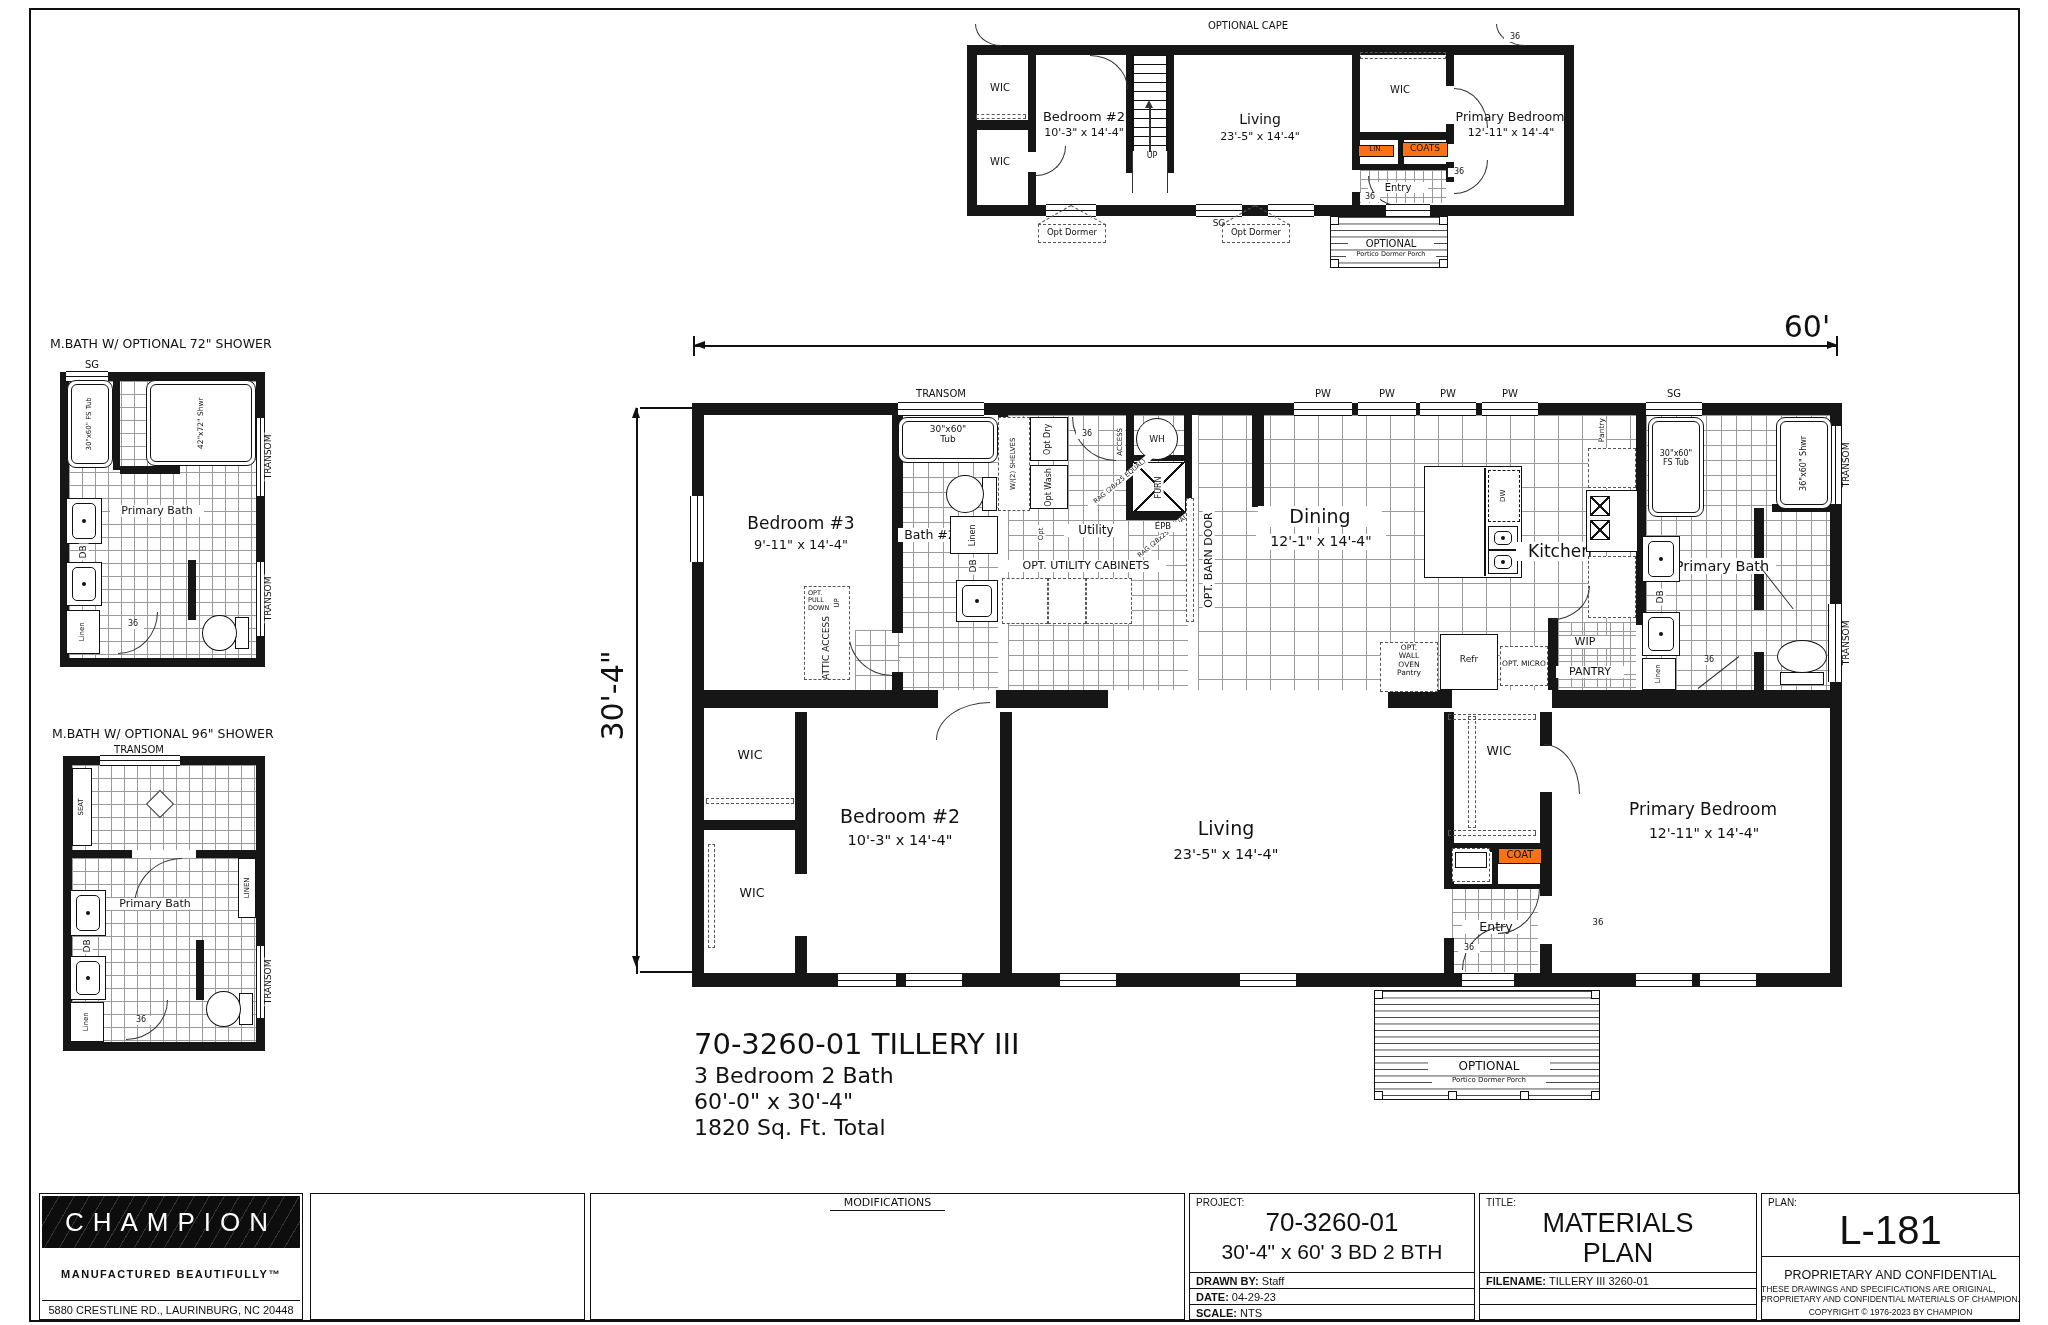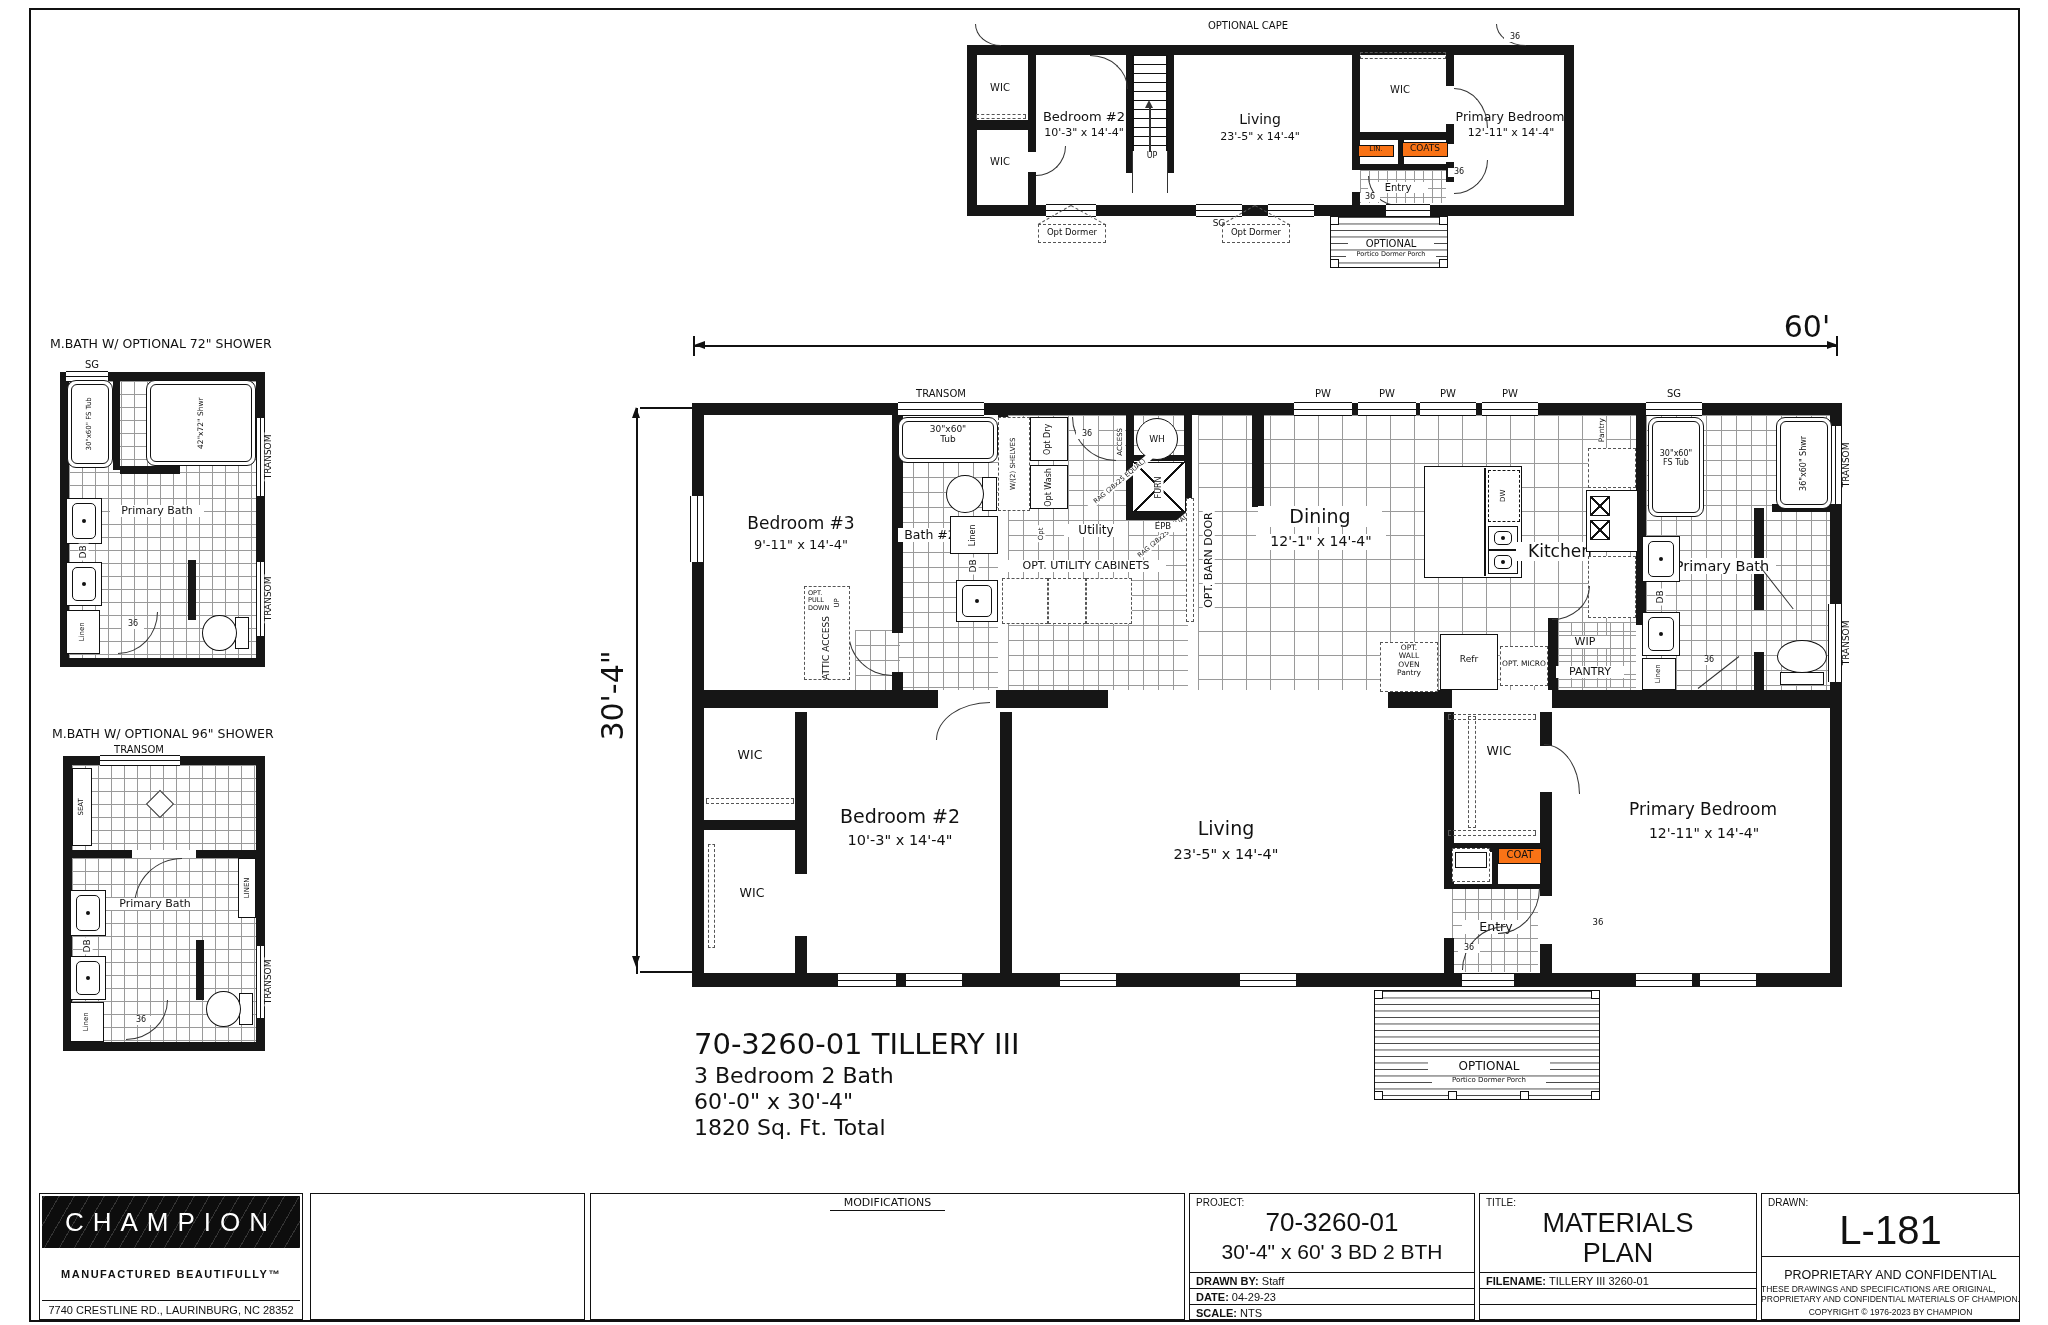--- a/index.html
+++ b/index.html
@@ -466,21 +466,21 @@
 
   <div>
     <div class="tbox" style="left:39px;top:1193px;width:264px;height:127px;"></div>
     <div class="a" style="left:42px;top:1196px;width:258px;height:52px;background:#0d0d0d;background-image:repeating-linear-gradient(-60deg,rgba(255,255,255,0.16) 0 1px,transparent 1px 13px);display:flex;align-items:center;justify-content:center;">
       <span class="f26" style="color:#fff;letter-spacing:9px;font-family:'Liberation Sans',sans-serif;">CHAMPION</span>
     </div>
     <div class="a" style="left:42px;top:1248px;width:258px;height:52px;display:flex;align-items:center;justify-content:center;">
       <span class="f11 b" style="letter-spacing:1.5px;font-family:'Liberation Sans',sans-serif;">MANUFACTURED BEAUTIFULLY™</span>
     </div>
     <div class="a" style="left:42px;top:1300px;width:258px;height:18px;border-top:1.4px solid #111;display:flex;align-items:center;justify-content:center;">
-      <span class="f11" style="font-family:'Liberation Sans',sans-serif;">7740 CRESTLINE RD., LAURINBURG, NC 28352</span>
+      <span class="f11" style="font-family:'Liberation Sans',sans-serif;">5880 CRESTLINE RD., LAURINBURG, NC 20448</span>
     </div>
     <div class="tbox" style="left:310px;top:1193px;width:275px;height:127px;"></div>
     <div class="tbox" style="left:590px;top:1193px;width:595px;height:127px;"></div>
     <div class="lbl f11" style="left:590px;top:1197px;width:595px;"><span style="border-bottom:1.2px solid #111;padding:0 14px 1px;">MODIFICATIONS</span></div>
 
     <div class="tbox" style="left:1189px;top:1193px;width:286px;height:127px;"></div>
     <div class="lbl f10 left" style="left:1196px;top:1197px;width:120px;font-family:'Liberation Sans',sans-serif;">PROJECT:</div>
     <div class="lbl f26" style="left:1189px;top:1208px;width:286px;font-family:'Liberation Sans',sans-serif;">70-3260-01</div>
     <div class="lbl f21" style="left:1189px;top:1240px;width:286px;font-family:'Liberation Sans',sans-serif;">30'-4" x 60' 3 BD 2 BTH</div>
     <div class="trow f11" style="left:1189px;top:1272px;width:286px;height:16px;"><span class="b">DRAWN BY:</span>&nbsp;<span>Staff</span></div>
@@ -489,21 +489,21 @@
 
     <div class="tbox" style="left:1479px;top:1193px;width:278px;height:127px;"></div>
     <div class="lbl f10 left" style="left:1486px;top:1197px;width:120px;font-family:'Liberation Sans',sans-serif;">TITLE:</div>
     <div class="lbl f27" style="left:1479px;top:1208px;width:278px;font-family:'Liberation Sans',sans-serif;">MATERIALS</div>
     <div class="lbl f27" style="left:1479px;top:1238px;width:278px;font-family:'Liberation Sans',sans-serif;">PLAN</div>
     <div class="trow f11" style="left:1479px;top:1272px;width:278px;height:16px;"><span class="b">FILENAME:</span>&nbsp;<span>TILLERY III 3260-01</span></div>
     <div class="trow" style="left:1479px;top:1288px;width:278px;height:16px;"></div>
     <div class="trow" style="left:1479px;top:1304px;width:278px;height:16px;"></div>
 
     <div class="tbox" style="left:1761px;top:1193px;width:259px;height:127px;"></div>
-    <div class="lbl f10 left" style="left:1768px;top:1197px;width:120px;font-family:'Liberation Sans',sans-serif;">DRAWN:</div>
+    <div class="lbl f10 left" style="left:1768px;top:1197px;width:120px;font-family:'Liberation Sans',sans-serif;">PLAN:</div>
     <div class="lbl f40" style="left:1761px;top:1208px;width:259px;font-family:'Liberation Sans',sans-serif;">L-181</div>
     <div class="a" style="left:1761px;top:1256px;width:259px;height:1.4px;background:#111;"></div>
     <div class="lbl f125" style="left:1761px;top:1268px;width:259px;font-family:'Liberation Sans',sans-serif;">PROPRIETARY AND CONFIDENTIAL</div>
     <div class="lbl f85" style="left:1761px;top:1285px;width:209px;font-family:'Liberation Sans',sans-serif;">THESE DRAWINGS AND SPECIFICATIONS ARE ORIGINAL,</div>
     <div class="lbl f85" style="left:1761px;top:1295px;width:259px;font-family:'Liberation Sans',sans-serif;">PROPRIETARY AND CONFIDENTIAL MATERIALS OF CHAMPION.</div>
     <div class="lbl f85" style="left:1761px;top:1308px;width:259px;font-family:'Liberation Sans',sans-serif;">COPYRIGHT © 1976-2023 BY CHAMPION</div>
   </div>
 </div>
 
 </body></html>

